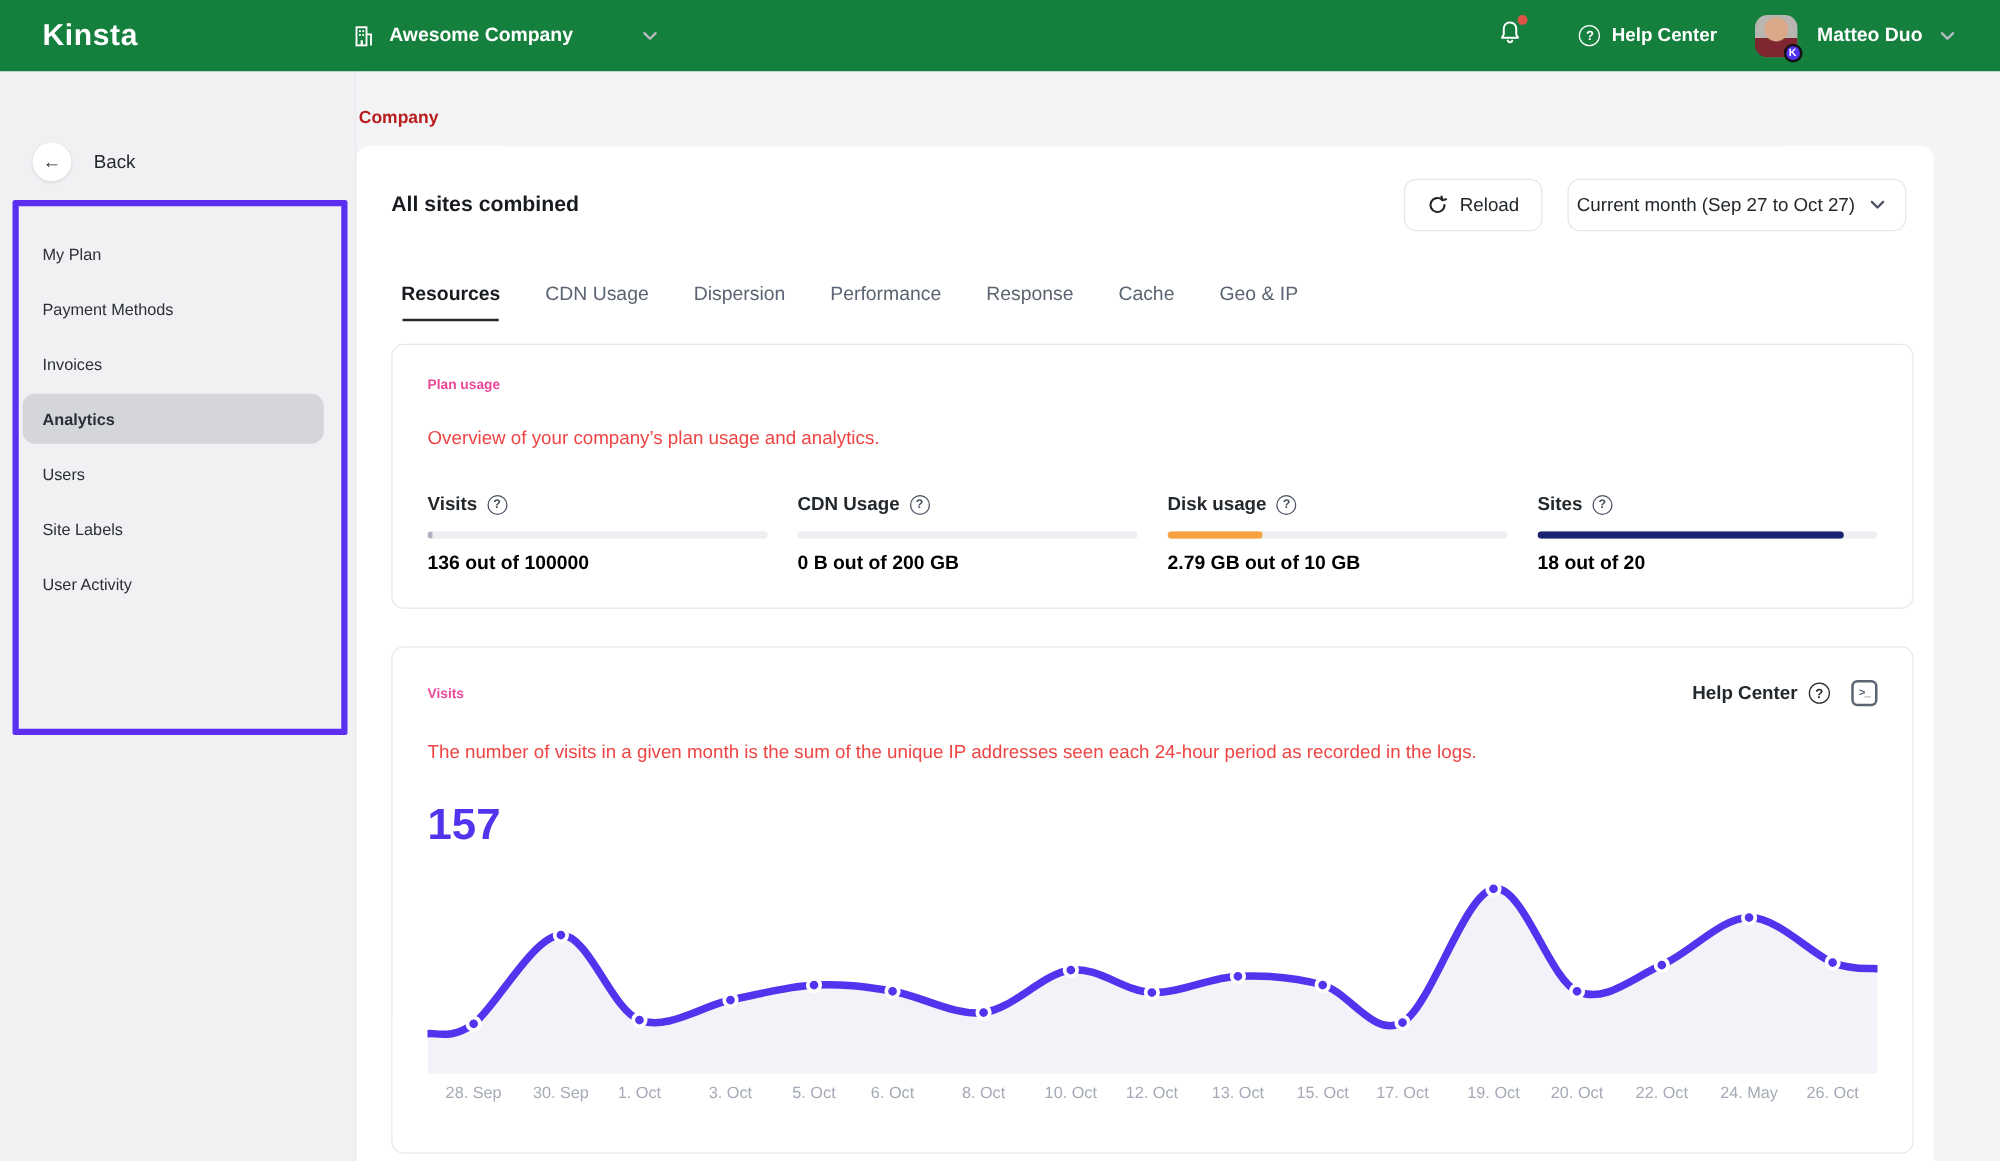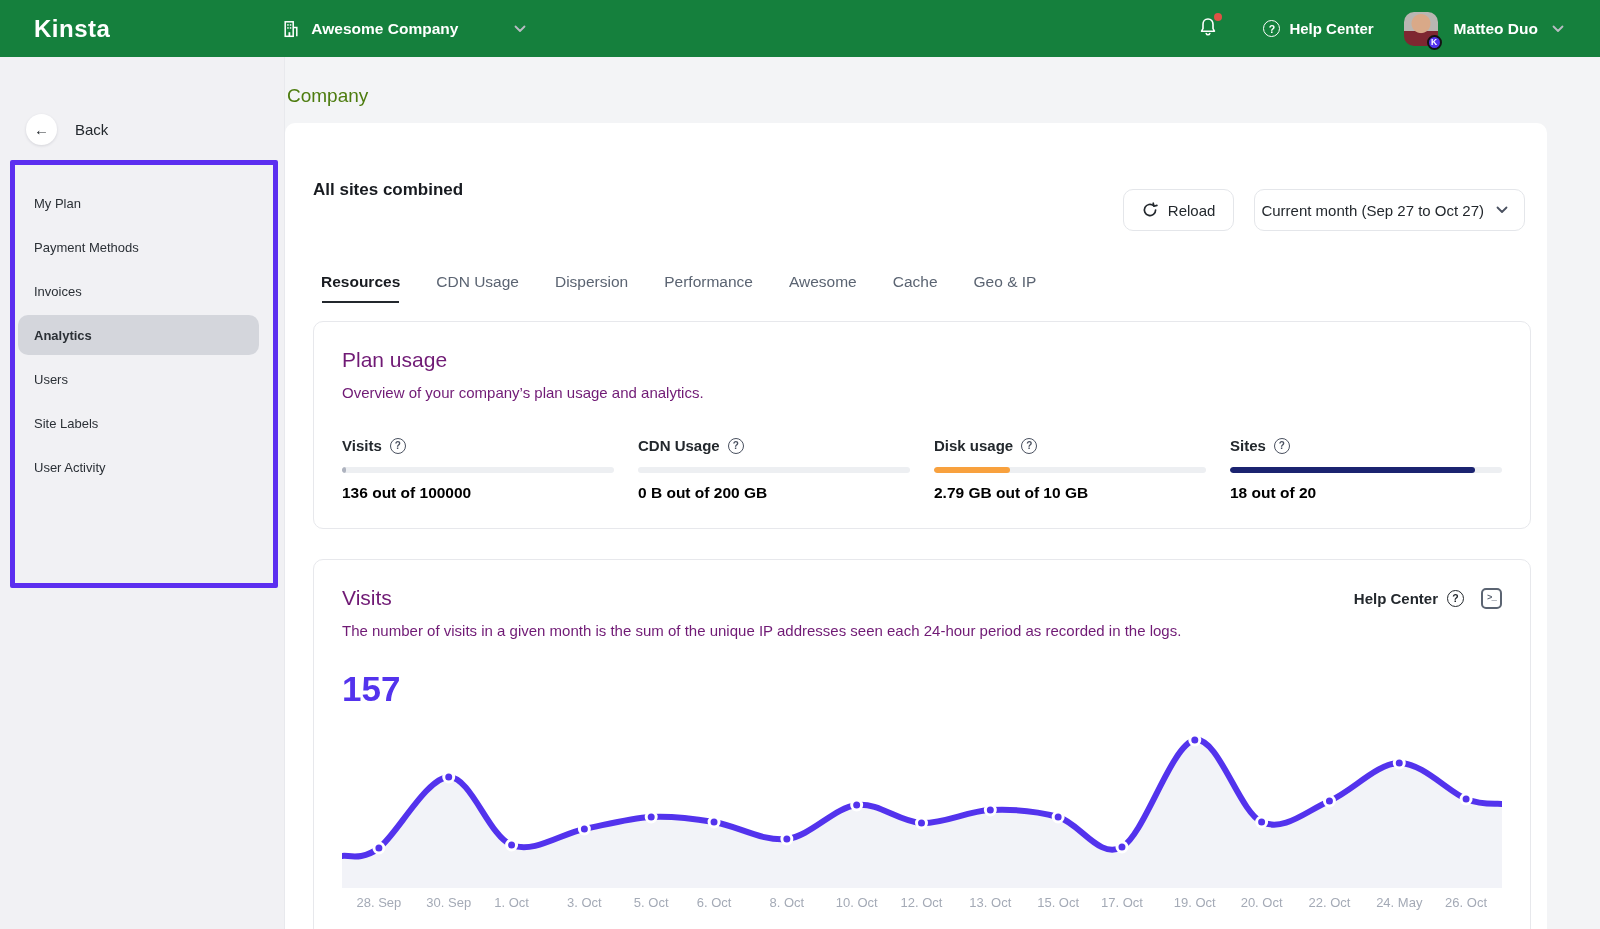--- a/index.html
+++ b/index.html
@@ -50,45 +50,45 @@
     justify-content:center; font-size:15px; color:#23282D; }
   .back-label { margin-left:18px; font-size:15px; color:#23282D; }
   .side-menu { position:absolute; top:122px; left:0; right:0; list-style:none; }
   .side-menu li { height:40px; margin:4px 25px 4px 18px; display:flex; align-items:center;
     padding-left:16px; border-radius:10px; font-size:13px; color:#2B3036; cursor:pointer; }
   .side-menu li.active { background:#D4D6DC; font-weight:700; }
   .annotation-box { position:absolute; left:10px; top:103px; width:268px; height:428px;
     border:5px solid #5C2EF0; border-radius:2px; pointer-events:none; z-index:40; }
 
   
-  .page-title { font-size:19px; font-weight:400; color:#4d7c0f; margin:28px 0 16px 2px; }
+  .page-title { font-size:14px; font-weight:700; color:#b91c1c; margin:28px 0 16px 2px; }
   .main-card { background:#fff; border-radius:10px; min-height:1000px; padding-top:26px; }
 
   .card-head { display:flex; align-items:center; justify-content:space-between;
     padding:0 22px 0 28px; }
   .section-title { font-size:17px; font-weight:800; color:#181B20; }
   .head-actions { display:flex; align-items:center; gap:20px; }
   .btn { height:42px; background:#fff; border:1px solid #E4E6EA; border-radius:10px;
     display:flex; align-items:center; font-size:15px; color:#23282D; cursor:pointer;
-    padding:0 18px;margin-top:40px; }
+    padding:0 18px; }
   .btn .ic { margin-right:10px; display:flex; }
   .btn.date { padding:0 16px 0 6px; }
   .btn.date .chev { margin-left:12px; }
 
   .tabs { display:flex; gap:36px; list-style:none; padding:0 28px 0 36px; margin-top:42px; }
   .tabs li { font-size:15.5px; color:#5B6472; padding-bottom:12px; cursor:pointer;
     position:relative; }
   .tabs li.active { color:#181B20; font-weight:700; }
   .tabs li.active::after { content:""; position:absolute; left:1px; right:1px; bottom:0;
     height:2px; background:#23282D; }
 
   .sub-card { border:1px solid #E7E8EC; border-radius:10px; margin:18px 16px 30px 28px;
     padding:26px 28px; background:#fff; }
-  .sub-title { font-size:21px; font-weight:400; color:#701a75; }
-  .sub-desc { font-size:15px; color:#701a75; margin-top:12px; }
+  .sub-title { font-size:11px; font-weight:700; color:#ec4899; }
+  .sub-desc { font-size:15px; color:#ef4444; margin-top:28px; }
 
   .metrics { display:grid; grid-template-columns:repeat(4,1fr); gap:24px; margin-top:36px; }
   .metric-label-row { display:flex; align-items:center; gap:8px; font-size:15px;
     font-weight:700; color:#23282D; }
   .metric .qcircle { color:#4A5160; width:16px; height:16px; font-size:10px; }
   .metric-bar { height:6px; border-radius:3px; background:#EDEFF2; margin:13px 0 11px;
     overflow:hidden; }
   .metric-bar-fill { height:100%; border-radius:3px; width:0; }
   .metric-value { font-size:15.5px; font-weight:600; color:#000000; }
 
@@ -208,21 +208,21 @@
             </span>
           </button>
         </div>
       </div>
 
       <ul class="tabs">
         <li class="active">Resources</li>
         <li>CDN Usage</li>
         <li>Dispersion</li>
         <li>Performance</li>
-        <li>Awesome</li>
+        <li>Response</li>
         <li>Cache</li>
         <li>Geo &amp; IP</li>
       </ul>
 
       <section class="sub-card">
         <h3 class="sub-title">Plan usage</h3>
         <p class="sub-desc">Overview of your company’s plan usage and analytics.</p>
 
         <div class="metrics">
           <div class="metric">

